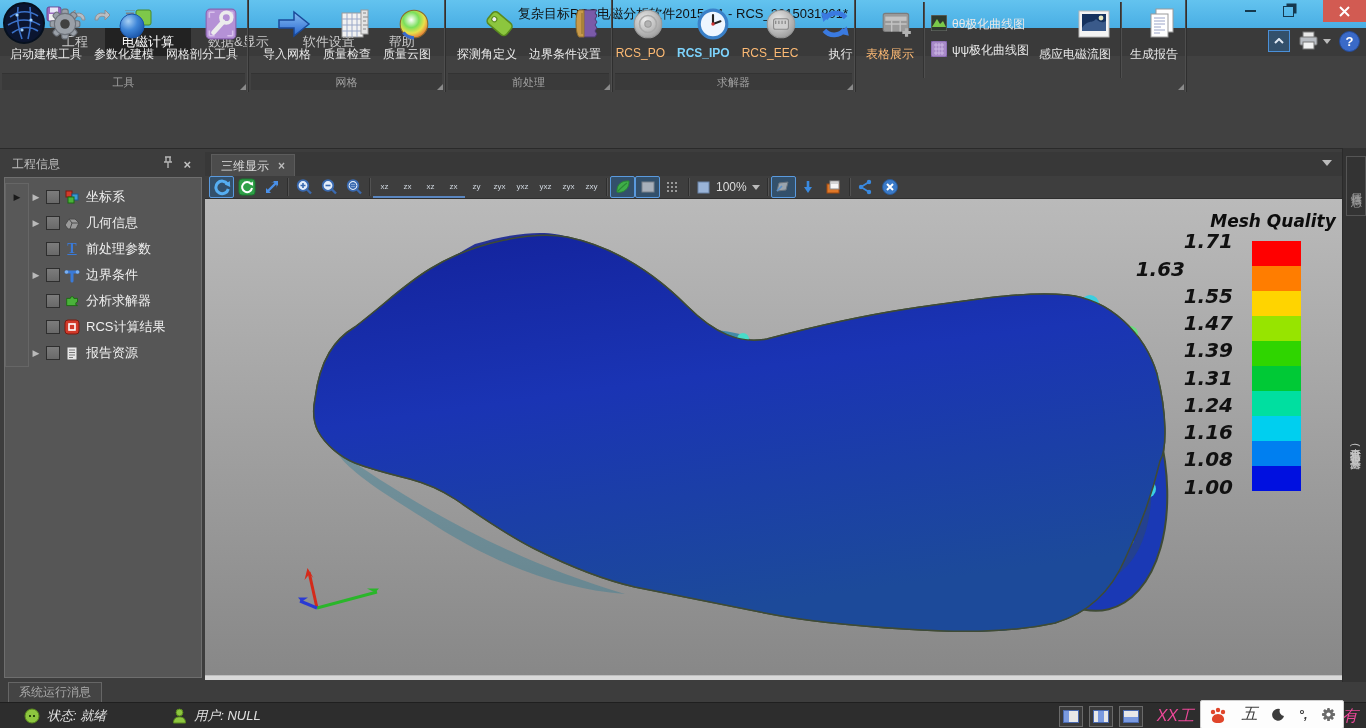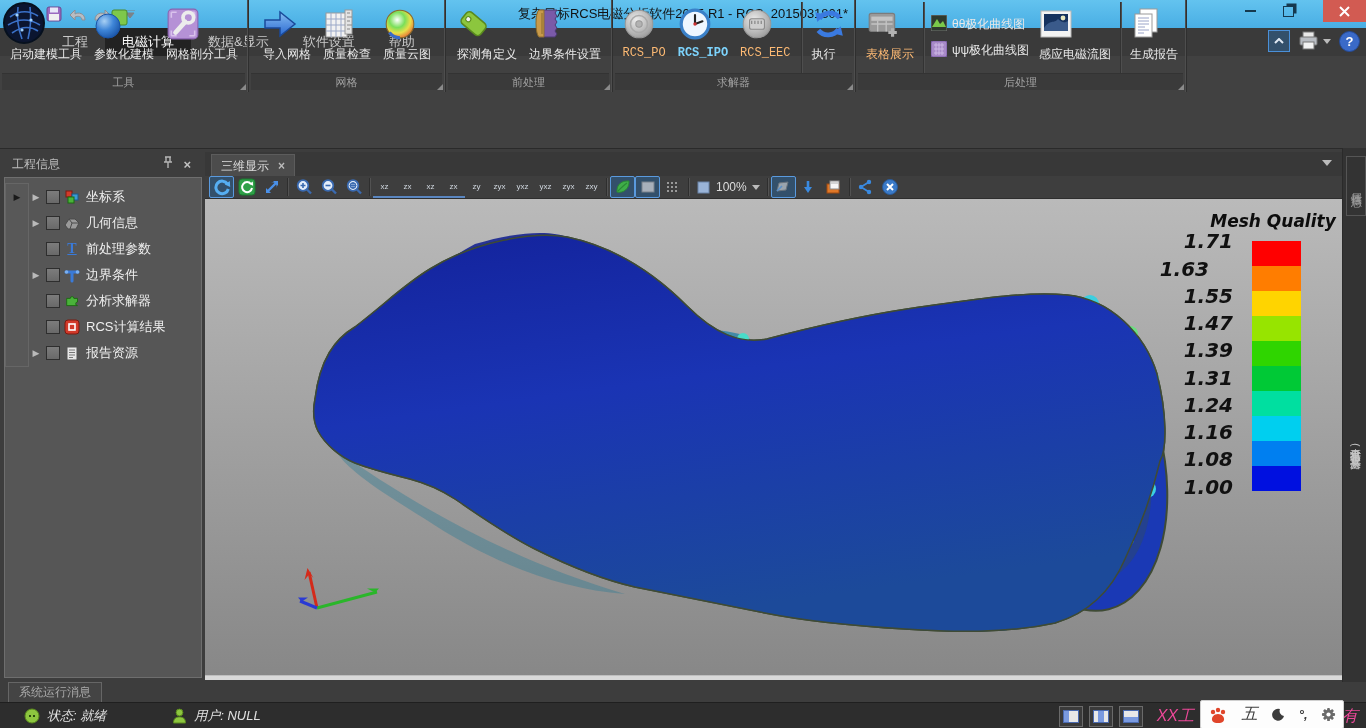--- a/index.html
+++ b/index.html
@@ -21,21 +21,21 @@
   .menubar{left:0;top:28px;width:1366px;height:28px;background:#3a3a3a;border-bottom:1px solid #2c2c2c;}
   .menu-tabs{left:45px;top:28px;height:28px;display:flex;}
   .menu-tab{padding:0 17px;height:28px;display:flex;align-items:center;font-size:13px;color:#c8c8c8;}
   .menu-tab.active{background:#222;color:#ffffff;}
   .menu-right{right:6px;top:30px;display:flex;gap:8px;align-items:center;}
 
   
   .ribbon{left:0;top:56px;width:1366px;height:92px;background:#414141;border-bottom:1px solid #2a2a2a;}
   .rgroup{top:0;height:92px;border-right:1px solid #2f2f2f;box-shadow:inset -1px 0 0 #4e4e4e;}
   .rbuttons{position:absolute;left:0;top:2px;right:0;height:70px;display:flex;align-items:flex-start;justify-content:center;}
-  .rbtn{display:flex;flex-direction:column;align-items:flex-start;justify-content:flex-start;height:70px;padding:3px 6px 0 6px;font-family:Liberation Mono, monospace;}
+  .rbtn{display:flex;flex-direction:column;align-items:flex-end;justify-content:flex-start;height:70px;padding:3px 6px 0 6px;}
   .rbtn .ric{height:38px;display:flex;align-items:center;justify-content:center;}
   .rbtn .rlb{font-size:12px;color:#e8e8e8;margin-top:3px;white-space:nowrap;}
   .rbtn.disabled .rlb{color:#fdba74;}
   .rsmallcol{display:flex;flex-direction:column;justify-content:center;height:70px;gap:7px;padding:0 4px;}
   .rsmall{display:flex;align-items:center;gap:5px;font-size:12px;color:#e8e8e8;white-space:nowrap;}
   .rfooter{position:absolute;left:2px;right:3px;bottom:2px;height:16px;background:#3a3a3a;border-top:1px solid #333;
            display:flex;align-items:center;justify-content:center;font-size:11px;color:#a2a2a2;}
   .rcorner{position:absolute;right:2px;bottom:2px;width:0;height:0;
            border-left:6px solid transparent;border-bottom:6px solid #8a8a8a;}
 
@@ -410,21 +410,20 @@
         <div class="ric">
           <svg width="32" height="34" viewBox="0 0 32 34">
               <rect x="10" y="2" width="17" height="23" fill="#fff" stroke="#9a9a9a"></rect>
               <rect x="5" y="7" width="17" height="23" fill="#fff" stroke="#9a9a9a"></rect>
               <path d="M8 11 h11 M8 14 h11 M8 17 h11 M8 20 h7 M8 23 h11 M8 26 h6" stroke="#9aa4c8" stroke-width="1"></path>
             </svg>
         </div>
         <div class="rlb">生成报告</div>
       </div>
     </div>
-    <div class="rfooter">后处理</div>
     <div class="rcorner"></div>
   </div>
 
   <div class="abs lpanel-title">
     <span style="margin-left:8px">工程信息</span>
     <span style="margin-left:auto;margin-right:10px">
       <svg width="10" height="13" viewBox="0 0 10 13">
           <path d="M2 1 h6 M3 1 v5 h4 V1 M1 6 h8 M5 6 v6" stroke="#b5b5b5" stroke-width="1.4" fill="none"></path>
         </svg>
     </span>
@@ -736,21 +735,21 @@
           <path d="M170 393.5 l-8 -4 12 0 -8 8 z" fill="#2ab62a" stroke="none"></path>
         <path d="M112 409 L95 402" stroke="#2a3ad4"></path>
           <path d="M97 402.5 l6 -4 -10 0 7 8 z" fill="#2a3ad4" stroke="none"></path>
       </g>
     </svg>
 
     
     <div class="legend-title">Mesh Quality</div>
     <div>
       <div class="legval" style="left:958px;top:30px">1.71</div>
-      <div class="legval" style="left:934px;top:58px">1.63</div>
+      <div class="legval" style="left:910px;top:58px">1.63</div>
       <div class="legval" style="left:958px;top:85px">1.55</div>
       <div class="legval" style="left:958px;top:112px">1.47</div>
       <div class="legval" style="left:958px;top:139px">1.39</div>
       <div class="legval" style="left:958px;top:167px">1.31</div>
       <div class="legval" style="left:958px;top:194px">1.24</div>
       <div class="legval" style="left:958px;top:221px">1.16</div>
       <div class="legval" style="left:958px;top:248px">1.08</div>
       <div class="legval" style="left:958px;top:276px">1.00</div>
       <div class="legseg" style="top: 42px; background-color: rgb(255, 0, 0);"></div>
       <div class="legseg" style="top: 67px; background-color: rgb(255, 125, 0);"></div>

